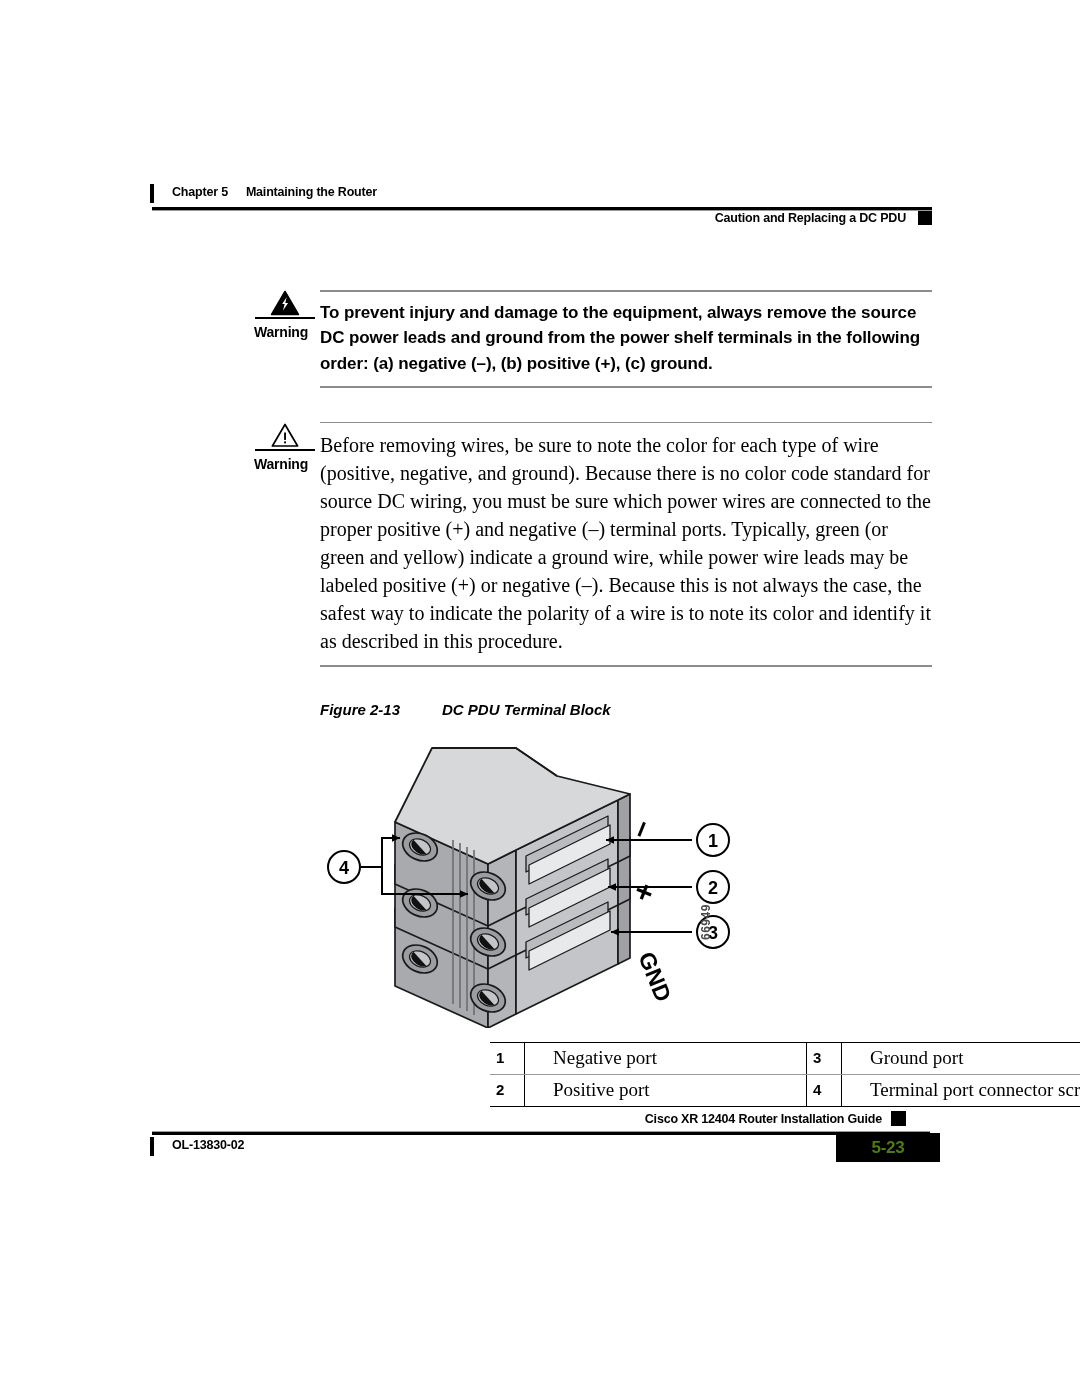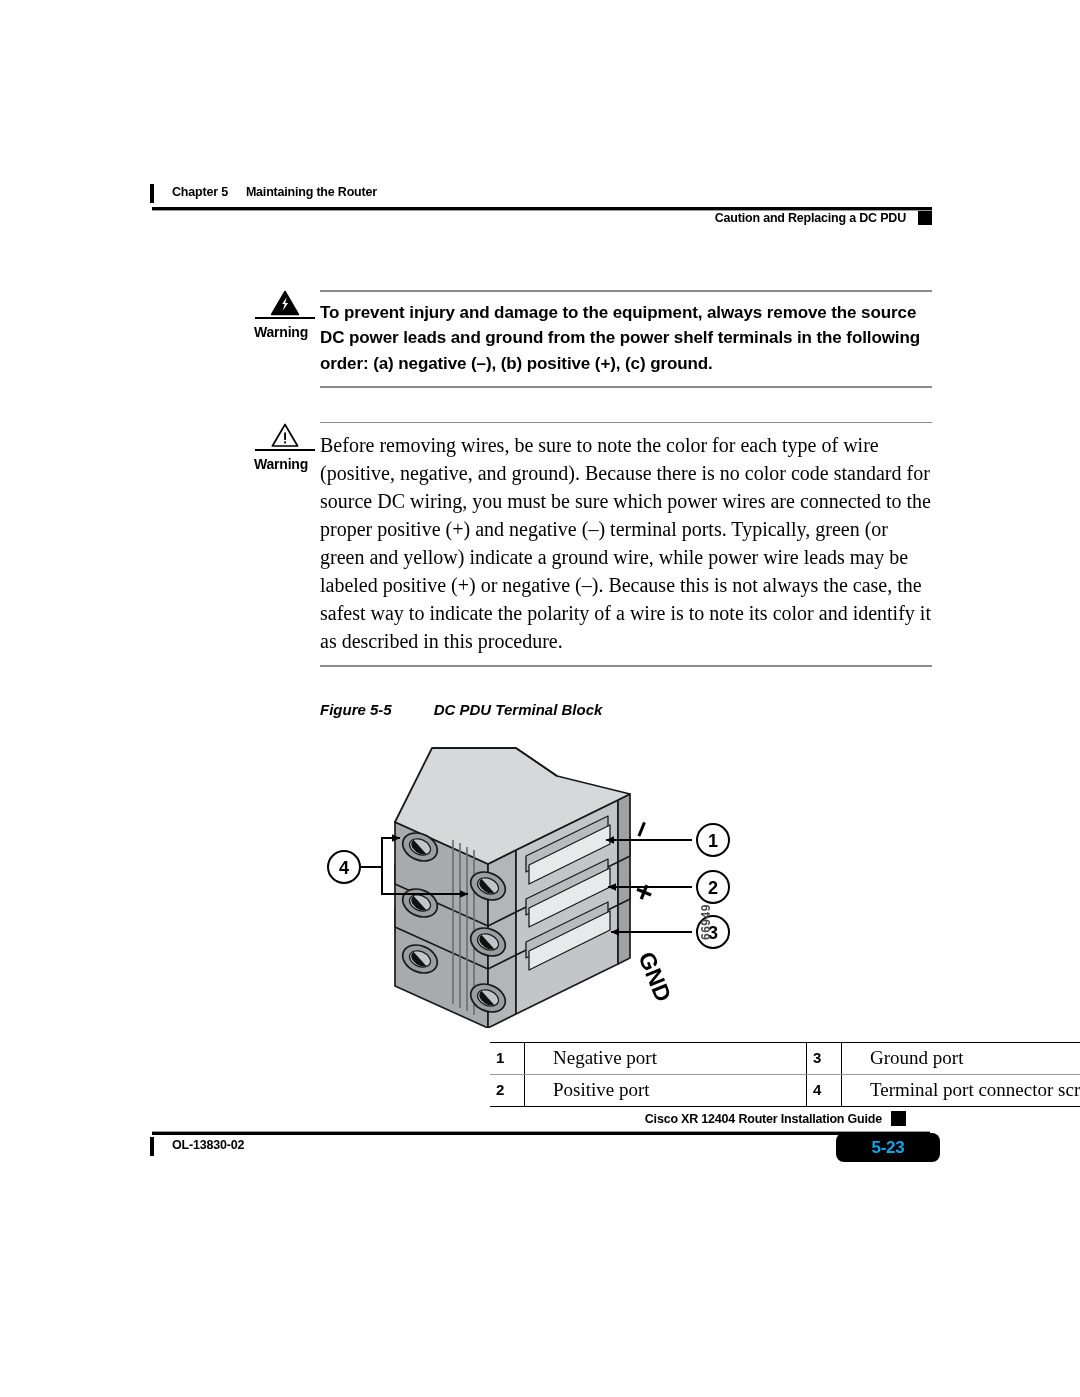--- a/index.html
+++ b/index.html
@@ -317,29 +317,28 @@
     letter-spacing: -0.2px;
     white-space: nowrap;
   }
   .footer-pagebox {
     position: absolute;
     right: 0px;
     top: 21px;
     width: 104px;
     height: 29px;
     background: #000;
-    color: #0ea5e9;
+    color: #4d7c0f;
     font-family: "Liberation Sans", sans-serif;
     font-weight: bold;
     font-size: 17px;
     display: flex;
     align-items: center;
     justify-content: center;
     letter-spacing: -0.3px;
-    border-radius: 8px;
   }
 </style>
 </head>
 <body>
 
 <div class="page">
 
   <div class="header">
     <div class="header-tick"></div>
     <div class="header-chapter">
@@ -382,21 +381,21 @@
       </div>
       <div class="admon-body">
         <div class="admon-rule-top"></div>
         <div class="admon-text serif">Before removing wires, be sure to note the color for each type of wire (positive, negative, and ground). Because there is no color code standard for source DC wiring, you must be sure which power wires are connected to the proper positive (+) and negative (–) terminal ports. Typically, green (or green and yellow) indicate a ground wire, while power wire leads may be labeled positive (+) or negative (–). Because this is not always the case, the safest way to indicate the polarity of a wire is to note its color and identify it as described in this procedure.</div>
         <div class="admon-rule-bottom"></div>
       </div>
     </div>
 
     <div class="figure">
       <div class="fig-caption">
-        <span class="figlabel">Figure 5-5</span><span>DC PDU Terminal Block</span>
+        <span class="figlabel">Figure 2-13</span><span>DC PDU Terminal Block</span>
       </div>
 
       <div class="fig-art">
         <svg width="612" height="300" viewBox="0 0 612 300">
           <defs>
             <marker id="arrowL" markerWidth="9" markerHeight="9" refX="8.4" refY="4.5" orient="auto" markerUnits="userSpaceOnUse">
               <path d="M0,0.6 L8.6,4.5 L0,8.4 Z" fill="#000"></path>
             </marker>
           </defs>
 

